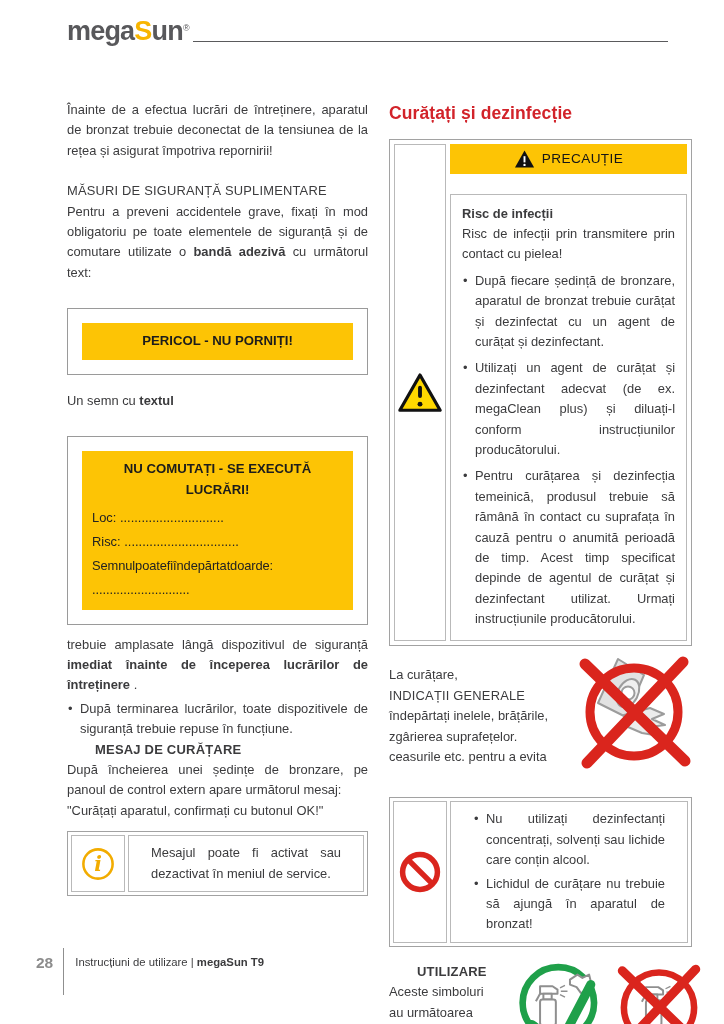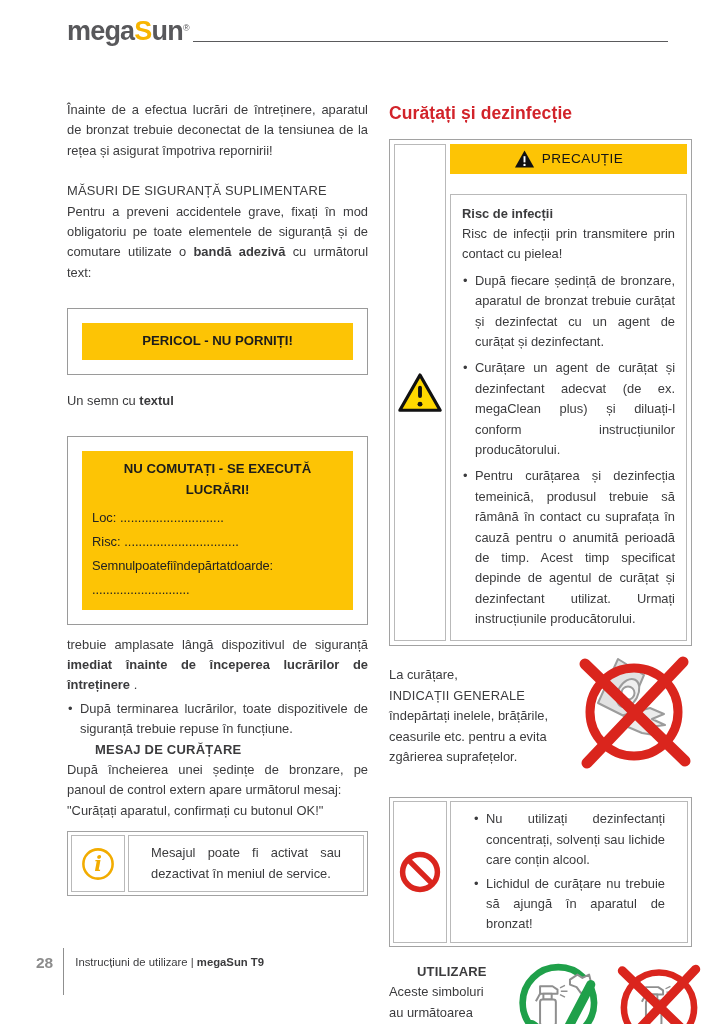--- a/index.html
+++ b/index.html
@@ -123,32 +123,32 @@
             <path d="M18 1 L35 31 H1 Z" fill="#111"></path>
             <rect x="16.3" y="11" width="3.4" height="11" fill="#fff"></rect>
             <circle cx="18" cy="26.5" r="2.1" fill="#fff"></circle>
           </svg>
           <span>PRECAUȚIE</span>
         </div>
         <div class="caution-content">
           <div class="bold">Risc de infecții</div>
           <p class="para">Risc de infecții prin transmitere prin contact cu pielea!</p>
           <div class="li"><span>După fiecare ședință de bronzare, aparatul de bronzat trebuie curățat și dezinfectat cu un agent de curățat și dezinfectant.</span></div>
-          <div class="li"><span>Curățare un agent de curățat și dezinfectant adecvat (de ex. megaClean plus) și diluați-l conform instrucțiunilor producătorului.</span></div>
+          <div class="li"><span>Utilizați un agent de curățat și dezinfectant adecvat (de ex. megaClean plus) și diluați-l conform instrucțiunilor producătorului.</span></div>
           <div class="li"><span>Pentru curățarea și dezinfecția temeinică, produsul trebuie să rămână în contact cu suprafața în cauză pentru o anumită perioadă de timp. Acest timp specificat depinde de agentul de curățat și dezinfectant utilizat. Urmați instrucțiunile producătorului.</span></div>
         </div>
       </div>
     </div>
 
     <div class="general">
       <div class="gen-line">La curățare,</div>
       <div class="gen-line caps">INDICAȚII GENERALE</div>
       <div class="gen-line">îndepărtați inelele, brățările,</div>
+      <div class="gen-line">zgârierea suprafețelor.</div>
       <div class="gen-line">ceasurile etc. pentru a evita</div>
-      <div class="gen-line">zgârierea suprafețelor.</div>
       <svg class="no-jewelry" width="132" height="122" viewBox="0 0 132 122">
         <g fill="#e2e2e2" stroke="#9c9c9c" stroke-width="2" stroke-linejoin="round">
           <path d="M50 6 L76 22 L58 64 L30 50 Z"></path>
           <ellipse cx="60" cy="40" rx="15" ry="10" transform="rotate(-62 60 40)" fill="#efefef"></ellipse>
           <circle cx="60" cy="40" r="6.5" fill="#fff"></circle>
           <path d="M56 62 L82 55 L96 61 L84 66 L97 72 L82 74 L92 83 L74 80 L60 74 Z" fill="#ececec"></path>
         </g>
         <circle cx="66" cy="59" r="44" fill="none" stroke="#da251d" stroke-width="9"></circle>
         <line x1="17" y1="11" x2="117" y2="108" stroke="#da251d" stroke-width="11" stroke-linecap="round"></line>
         <line x1="115" y1="9" x2="19" y2="110" stroke="#da251d" stroke-width="11" stroke-linecap="round"></line>

